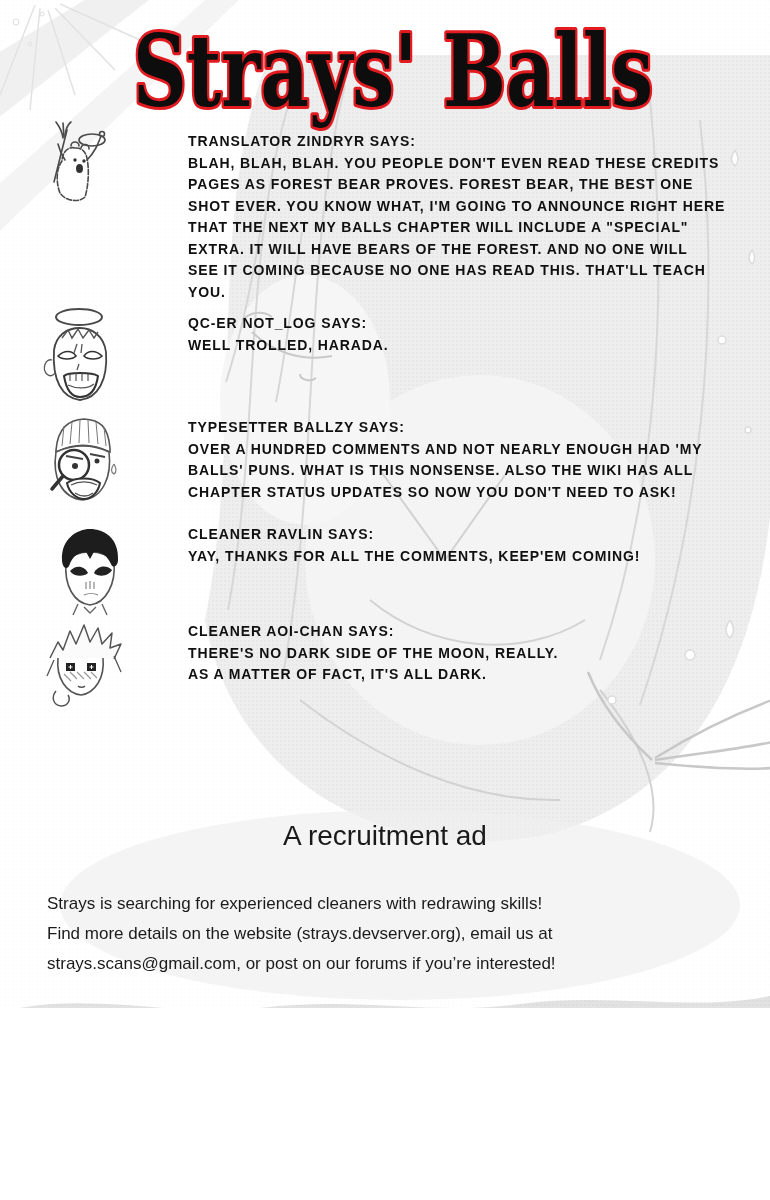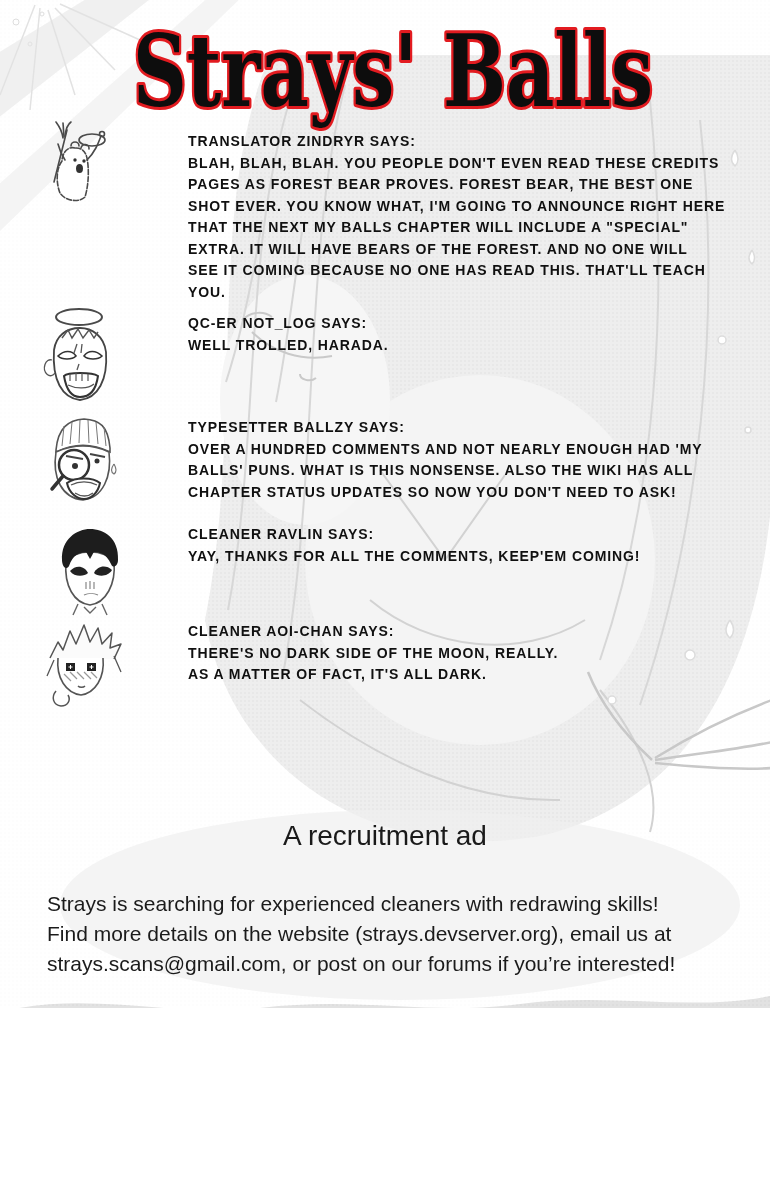--- a/index.html
+++ b/index.html
@@ -15,21 +15,21 @@
   .c1{top:131px}.c2{top:313px}.c3{top:417px}.c4{top:524px}.c5{top:621px}
   .avatar{position:absolute;z-index:2;}
   .a1{left:34px;top:120px}.a2{left:40px;top:304px}.a3{left:38px;top:412px}
   .a4{left:50px;top:524px}.a5{left:40px;top:616px}
   .recruit-heading{
     position:absolute;top:820px;left:0;width:770px;text-align:center;
     font-size:28px;color:#1a1a1a;z-index:2;
   }
   .recruit-body{
     position:absolute;top:889px;left:47px;width:700px;
-    font-size:21px;line-height:30px;color:#1b1b1b;white-space:pre;z-index:2;
+    font-size:17px;line-height:30px;color:#1b1b1b;white-space:pre;z-index:2;
   }
   .watermark-svg{position:absolute;left:0;top:1015px;width:770px;height:180px;z-index:2;}
   svg{display:block;}
 </style>
 </head>
 <body>
 
 <div class="page">
 
   <svg class="bg" viewBox="0 0 770 1200" xmlns="http://www.w3.org/2000/svg" aria-hidden="true">

